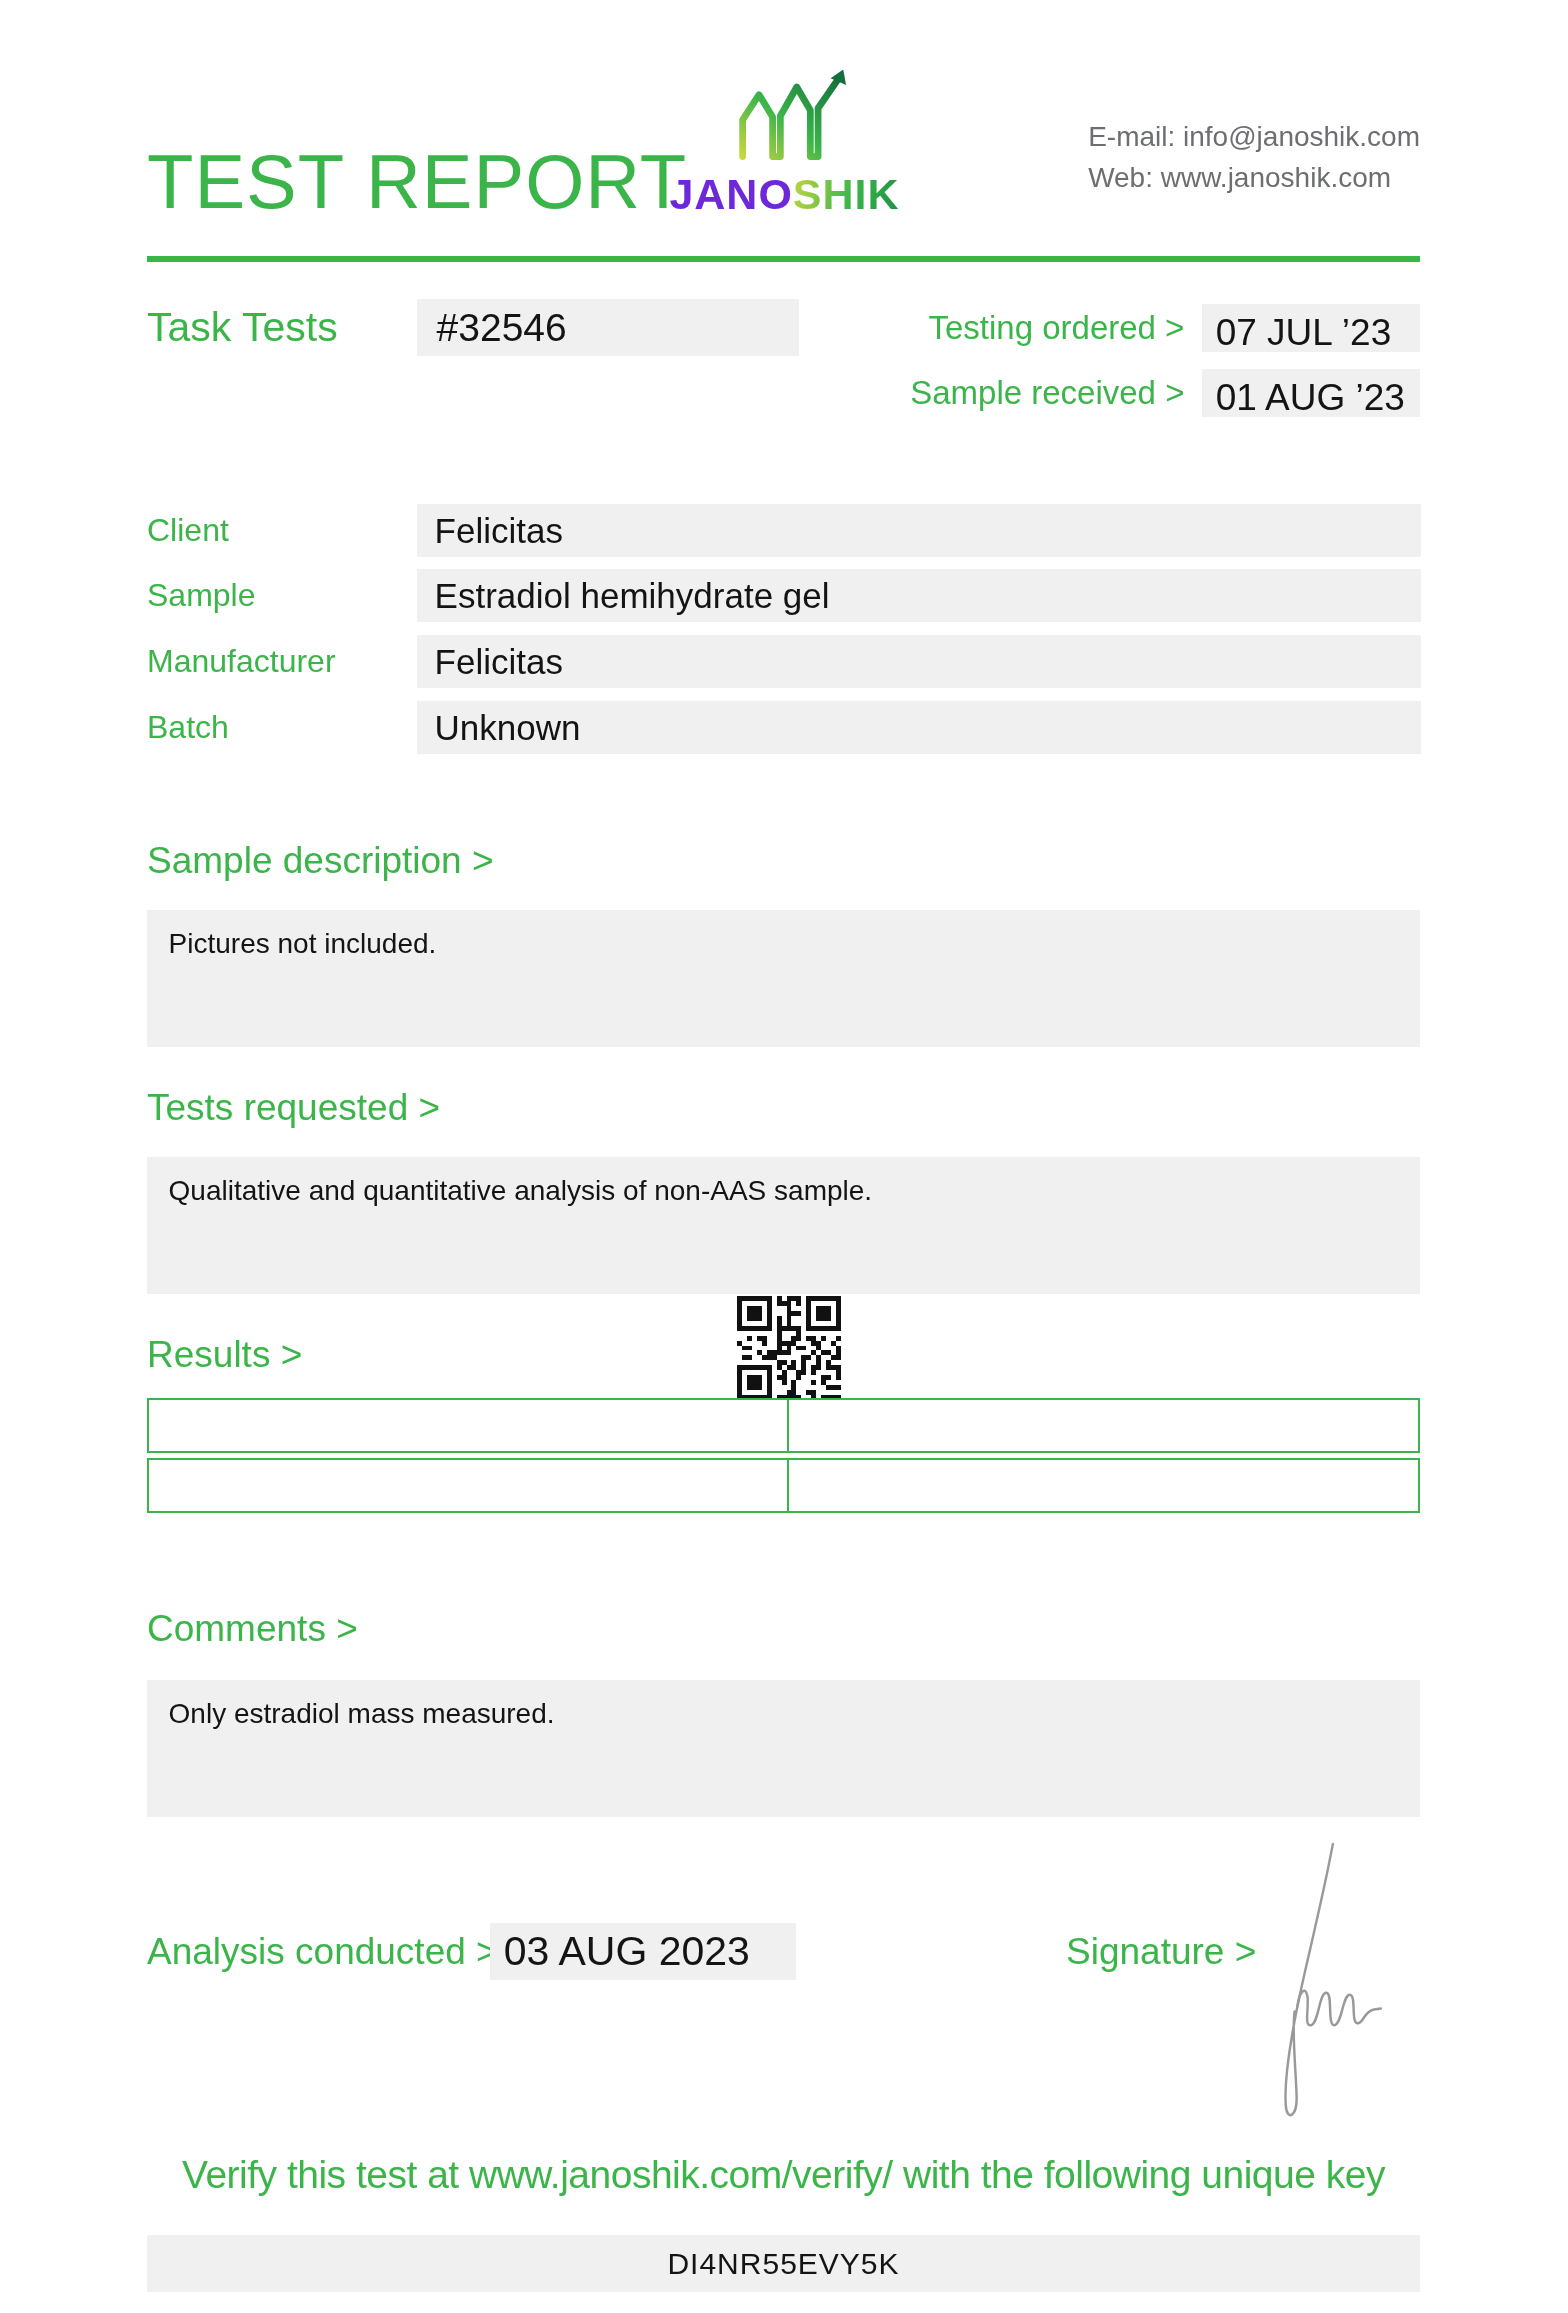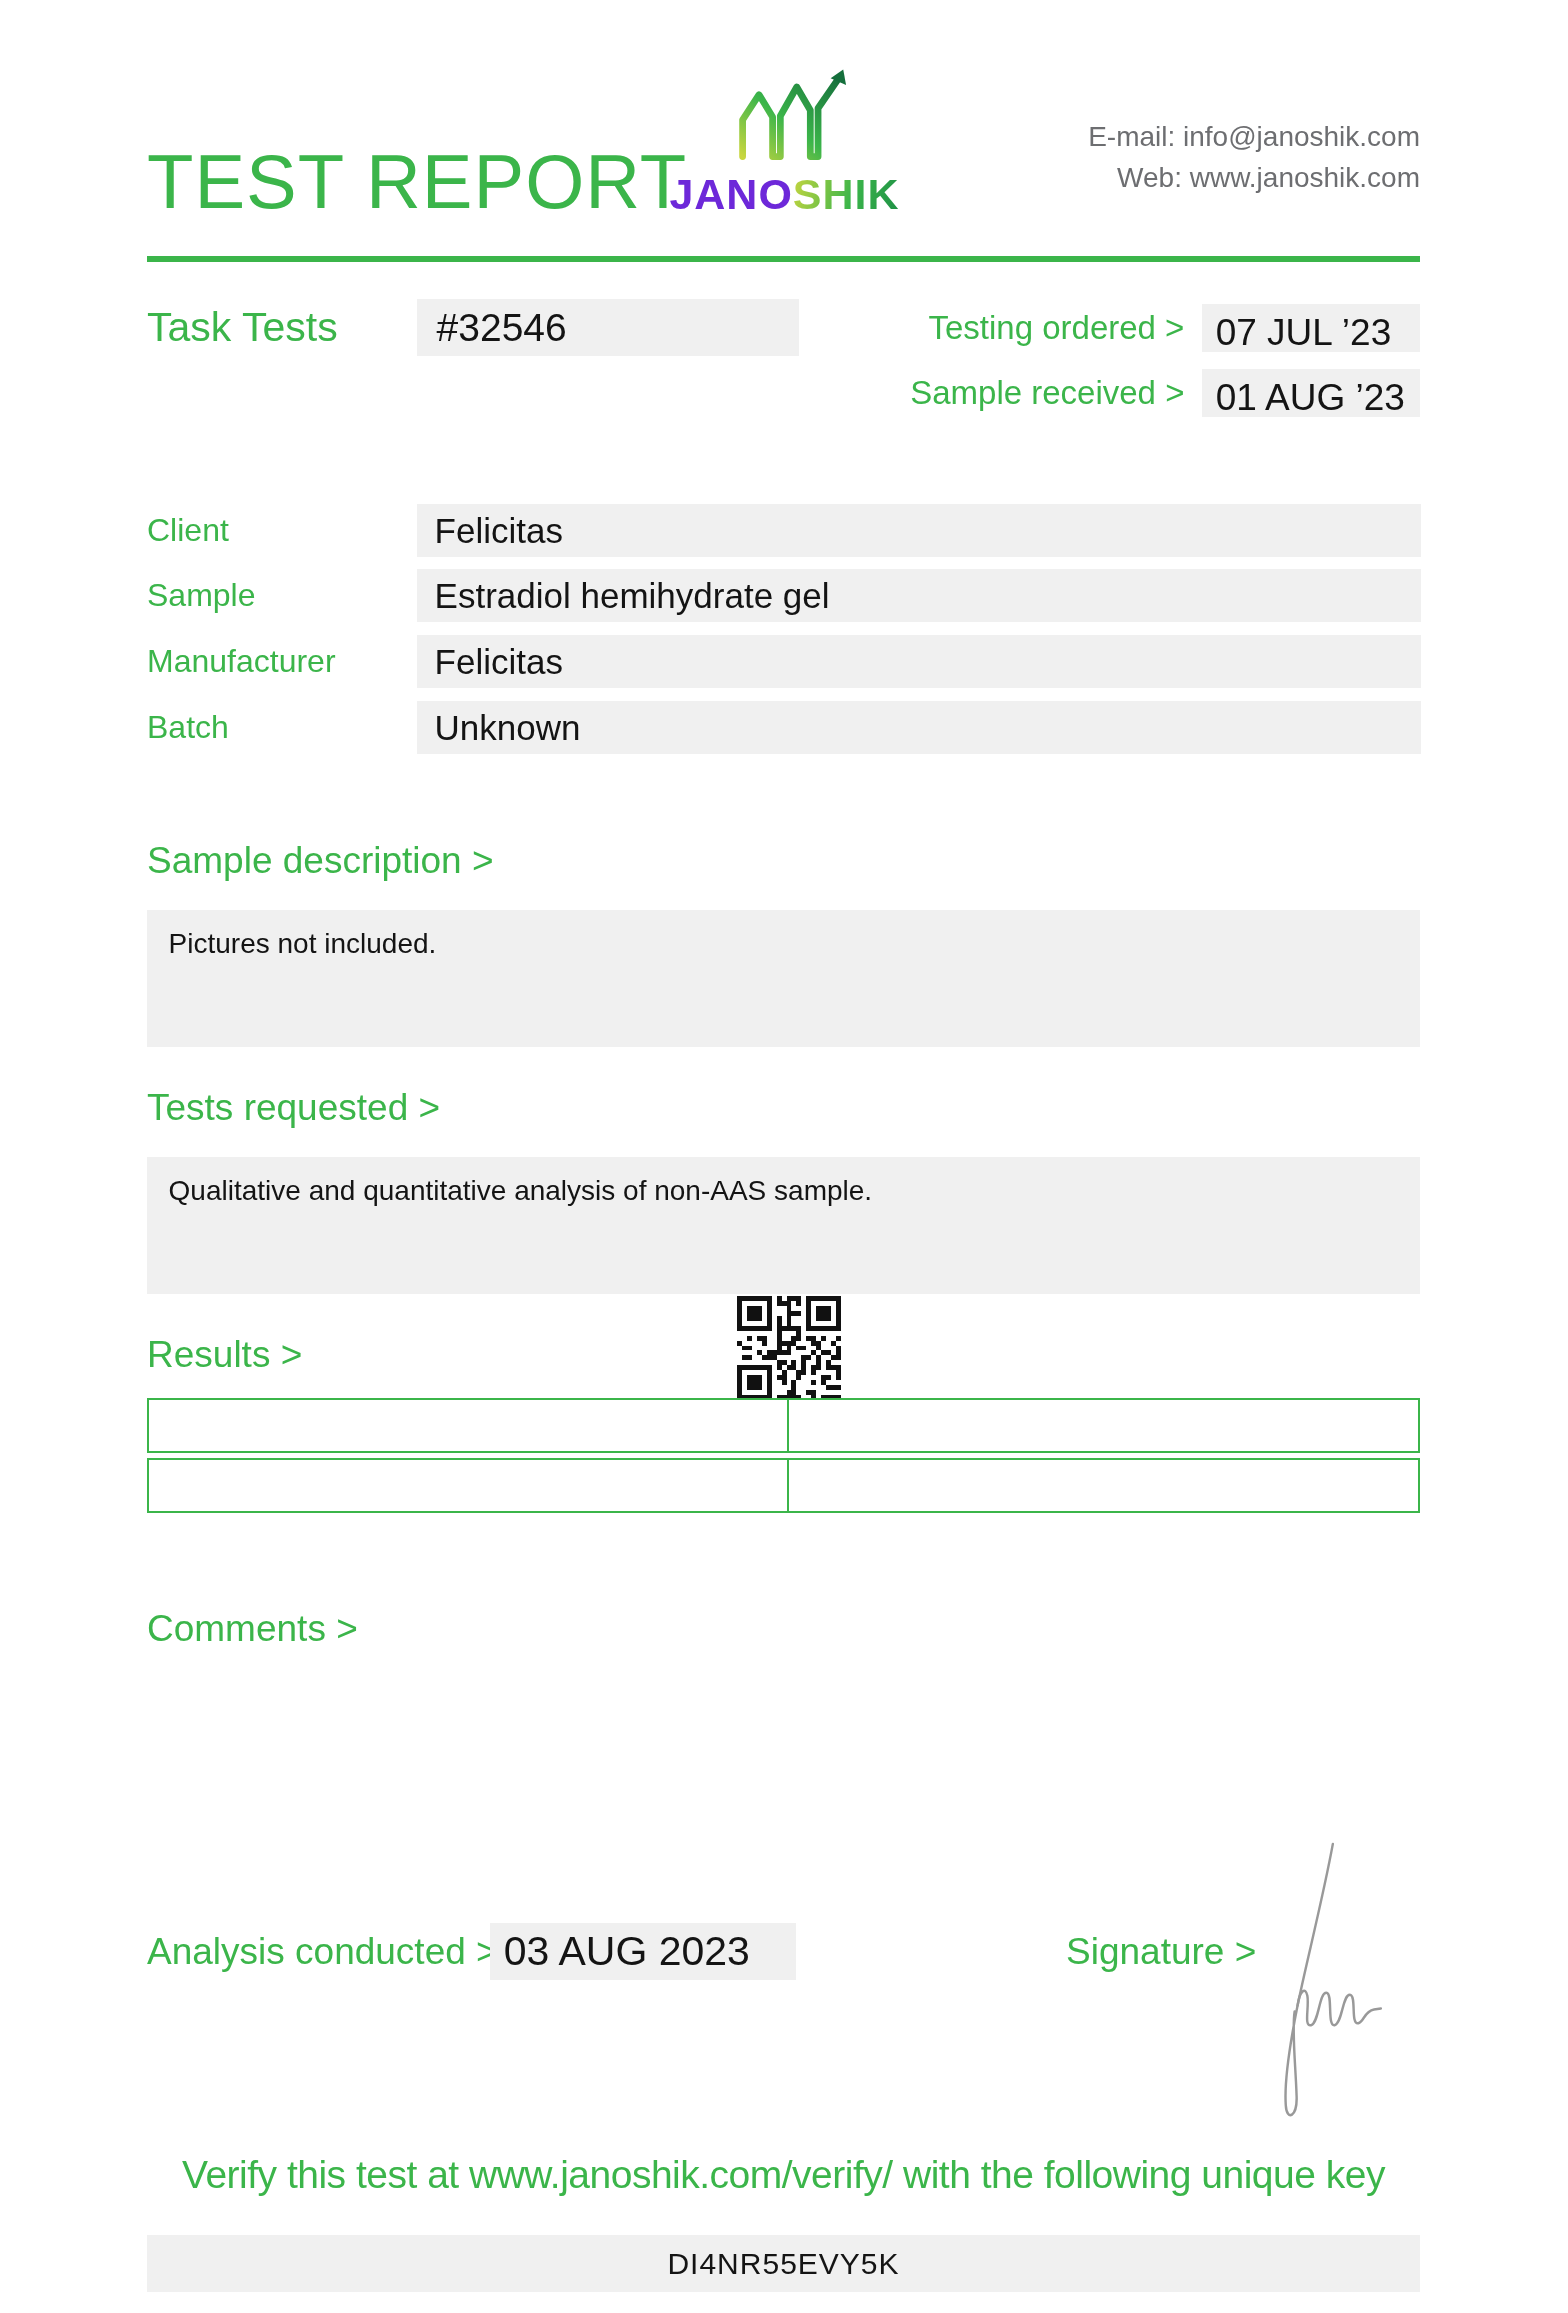--- a/index.html
+++ b/index.html
@@ -8,21 +8,21 @@
   .abs{position:absolute;}
   .box{position:absolute;background:#f0f0f0;box-sizing:border-box;}
 
   
   .title{left:147px;top:144px;font-size:76px;letter-spacing:1px;color:#3bb54a;line-height:1;white-space:nowrap;text-align:right;}
   .logo-icon{left:731px;top:69px;}
   .logo-text{left:662px;top:173px;width:245px;text-align:center;font-size:43px;font-weight:600;letter-spacing:1px;line-height:1;white-space:nowrap;}
   .logo-text .p1{color:#6d28d9;}
   .logo-text .p2{background:linear-gradient(105deg,#c8d63f 0%,#3bb54a 55%,#1d8f46 100%);
                  -webkit-background-clip:text;background-clip:text;color:transparent;}
-  .contact{right:148px;top:116px;text-align:right;font-size:28px;line-height:41px;color:#6d6e71;}
+  .contact{right:148px;top:116px;text-align:left;font-size:28px;line-height:41px;color:#6d6e71;}
   .rule{left:147px;top:256px;width:1273px;height:5.9px;background:#3bb54a;}
 
   
   .task-label{left:147px;top:299px;line-height:57px;font-size:41px;color:#3bb54a;white-space:nowrap;}
   .task-box{left:417px;top:299px;width:382px;height:57px;}
   .task-box span{display:block;padding-left:19.6px;line-height:57px;font-size:39px;}
   .date-row{position:absolute;right:148px;height:57px;display:flex;align-items:center;gap:17.6px;}
   .date-row .dlabel{font-size:33px;color:#3bb54a;white-space:nowrap;}
   .date-box{width:218px;height:48px;background:#f0f0f0;box-sizing:border-box;
             font-size:37px;line-height:57px;padding-left:13.7px;white-space:nowrap;}
@@ -361,20 +361,23 @@
       <div class="rcell c1"></div>
       <div class="rcell c2"></div>
     </div>
     <div class="rrow">
       <div class="rcell c1"></div>
       <div class="rcell c2"></div>
     </div>
   </div>
 
   <div class="abs sec-h" style="top:1607px">Comments &gt;</div>
+  <div class="box sec-box" style="top:1680px">
+    <span>Only estradiol mass measured.</span>
+  </div>
 
   <div class="abs an-label">Analysis conducted &gt;</div>
   <div class="box an-box">
     <span>03 AUG 2023</span>
   </div>
 
   <div class="abs sig-label">Signature &gt;</div>
   <div class="abs sig">
     <svg width="123" height="294" viewBox="0 0 125 300">
       <g fill="none" stroke="#8f8f8f" stroke-width="2.5" stroke-linecap="round" opacity="0.9">

